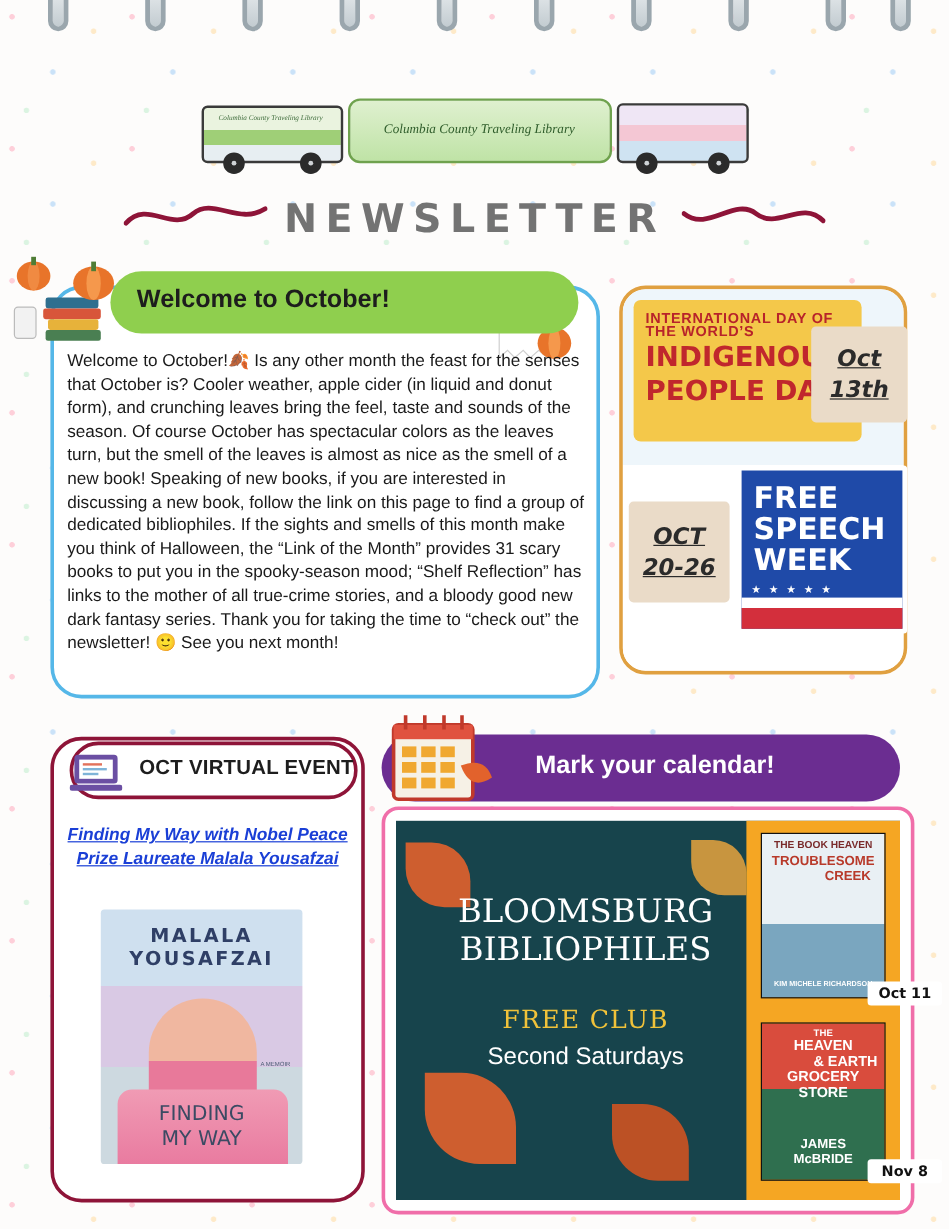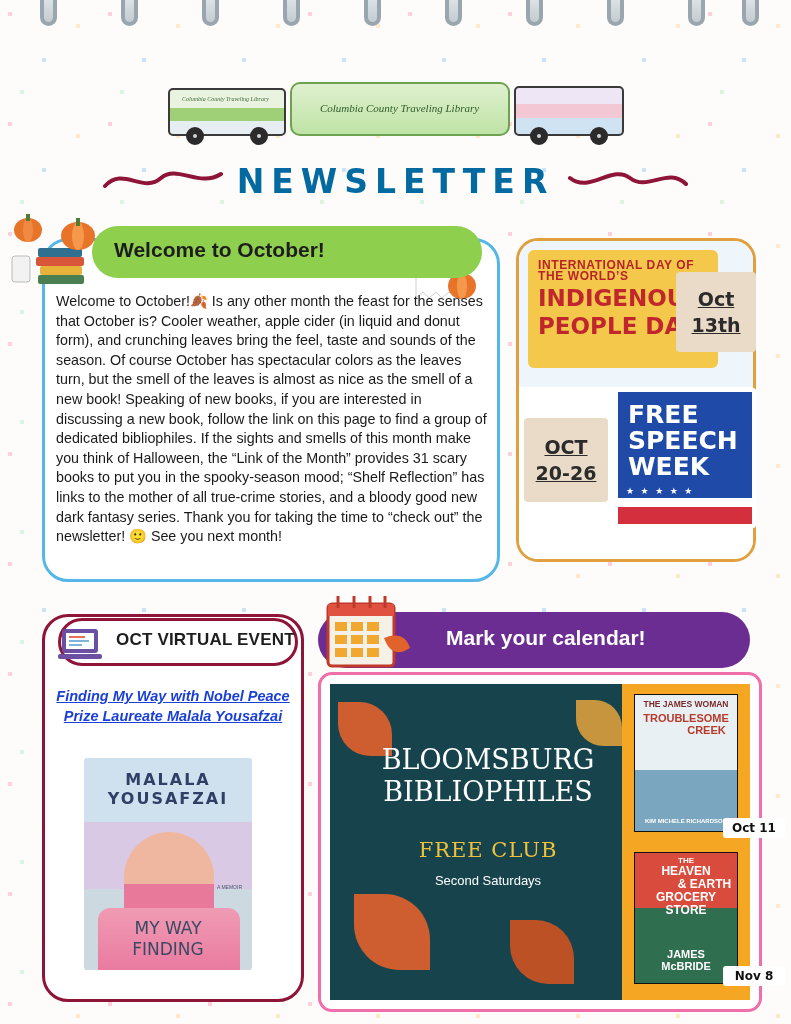--- a/index.html
+++ b/index.html
@@ -49,21 +49,21 @@
     border:2px solid #6fa24e; display:flex; align-items:center; justify-content:center;
     text-align:center; line-height:1.05;
     font-family:"Liberation Serif", serif; font-style:italic; font-size:11px; color:#2e5c2a;
     padding:0 8px;
   }
   
   .title-row { position:absolute; top:158px; left:0; width:791px; height:46px;
     display:flex; align-items:center; justify-content:center; gap:14px; }
   .title-text {
     font-family:"DejaVu Sans", sans-serif;
-    font-weight:bold; font-size:33px; letter-spacing:7px; color:#0369a1;
+    font-weight:bold; font-size:33px; letter-spacing:7px; color:#737373;
   }
   .squiggle { width:120px; height:26px; }
   
   .card { position:absolute; }
   
   .welcome-card {
     left:42px; top:238px; width:458px; height:344px;
     background:#ffffff; border:3px solid #55b7e8; border-radius:26px;
   }
   .welcome-pill {
@@ -96,21 +96,21 @@
     background:#f4c84a; border-radius:6px; padding:10px 8px 0 10px;
   }
   .ipd .small { font-size:12px; font-weight:bold; color:#b8232a; letter-spacing:.6px; line-height:11px; }
   .ipd .big { font-size:23px; font-weight:bold; color:#c0272d; line-height:24px; margin-top:4px;
      font-family:"DejaVu Sans", sans-serif; }
   .datebox {
     position:absolute; background:#eadbc8; border-radius:4px;
     display:flex; flex-direction:column; align-items:center; justify-content:center;
     font-family:"DejaVu Sans", sans-serif; font-weight:bold; color:#2b2b2b;
   }
-  .datebox span { text-decoration:underline; }
+  .datebox span { text-decoration:underline;font-style:italic; }
   .db1 { left:676px; top:272px; width:80px; height:80px; font-size:19px; gap:4px; }
   .db2 { left:524px; top:418px; width:84px; height:84px; font-size:19px; gap:4px; }
   .fsw {
     position:absolute; left:614px; top:388px; width:142px; height:140px;
     background:#1f4aa8; border:4px solid #ffffff; border-radius:3px;
     padding:10px 8px 0 10px; color:#fff;
   }
   .fsw .l { font-size:25px; font-weight:bold; line-height:26px; font-family:"DejaVu Sans", sans-serif; }
   .fsw .stripes { position:absolute; left:0; right:0; bottom:0; height:26px;
     background:linear-gradient(180deg,#ffffff 0 34%, #d32f3c 34% 100%); }
@@ -170,21 +170,21 @@
   .bc-title {
     position:absolute; left:352px; top:744px; width:272px; text-align:center;
     font-family:"DejaVu Serif", serif; font-size:27px; color:#ffffff; line-height:32px;
   }
   .bc-sub {
     position:absolute; left:352px; top:838px; width:272px; text-align:center;
     font-family:"DejaVu Serif", serif; font-size:21px; color:#f0c23a; letter-spacing:1px;
   }
   .bc-time {
     position:absolute; left:352px; top:868px; width:272px; text-align:center;
-    font-size:13px; color:#ffffff; line-height:26px;
+    font-size:20px; color:#ffffff; line-height:26px;
   }
   .bc-right {
     position:absolute; left:622px; top:684px; width:128px; height:316px;
     background:#f5a623;
   }
   .mini-book { position:absolute; left:634px; width:104px; border:1px solid #111; }
   .mb1 { top:694px; height:138px; background:linear-gradient(180deg,#e9f0f4 0 55%, #7aa6bf 55% 100%); }
   .mb2 { top:852px; height:132px; background:linear-gradient(180deg,#d94c3d 0 42%, #2f6f4f 42% 100%); }
   .mb-txt { position:absolute; left:0; right:0; text-align:center; font-size:8.5px;
     font-weight:bold; color:#1b1b1b; line-height:10px; padding:0 3px; }
@@ -309,22 +309,22 @@
 
 <div class="book-cover">
   <div class="author">
     <div>MALALA</div>
     <div>YOUSAFZAI</div>
   </div>
   <div class="face"></div>
   <div class="scarf"></div>
   <div style="position:absolute;right:10px;top:126px;font-size:5px;color:#4a5a72;">A MEMOIR</div>
   <div class="ttl">
+    <div>FINDING</div>
     <div>MY WAY</div>
-    <div>FINDING</div>
   </div>
 </div>
 
 <div class="cal-pill"></div>
 <svg class="cal-icon" viewBox="0 0 92 84">
   <rect x="6" y="12" width="66" height="62" rx="4" fill="#f6f1e6" stroke="#c0392b" stroke-width="3"></rect>
   <rect x="6" y="12" width="66" height="12" fill="#e0523f"></rect>
   <g fill="#f0a830">
     <rect x="13" y="30" width="12" height="9"></rect>
       <rect x="29" y="30" width="12" height="9"></rect>
@@ -357,21 +357,21 @@
   <div>BLOOMSBURG</div>
   <div>BIBLIOPHILES</div>
 </div>
 <div class="bc-sub">FREE CLUB</div>
 <div class="bc-time">
   <div>Second Saturdays</div>
 </div>
 
 <div class="bc-right"></div>
 <div class="mini-book mb1">
-  <div class="mb-txt" style="top:4px;color:#7a2b2b;">THE JAMES WOMAN</div>
+  <div class="mb-txt" style="top:4px;color:#7a2b2b;">THE BOOK HEAVEN</div>
   <div class="mb-txt" style="top:18px;font-size:11px;color:#b83a2a;">TROUBLESOME</div>
   <div class="mb-txt" style="top:30px;font-size:11px;color:#b83a2a;margin-left:41px;">CREEK</div>
   <div class="mb-txt" style="bottom:5px;font-size:6px;color:#ffffff;">KIM MICHELE RICHARDSON</div>
 </div>
 <div class="date-badge" style="top:818px;">Oct 11</div>
 
 <div class="mini-book mb2">
   <div class="mb-txt" style="top:3px;font-size:8px;color:#fff;">THE</div>
   <div class="mb-txt" style="top:13px;font-size:12px;color:#fff;">HEAVEN</div>
   <div class="mb-txt" style="top:26px;font-size:12px;color:#fff;padding-left:40px;">&amp; EARTH</div>

